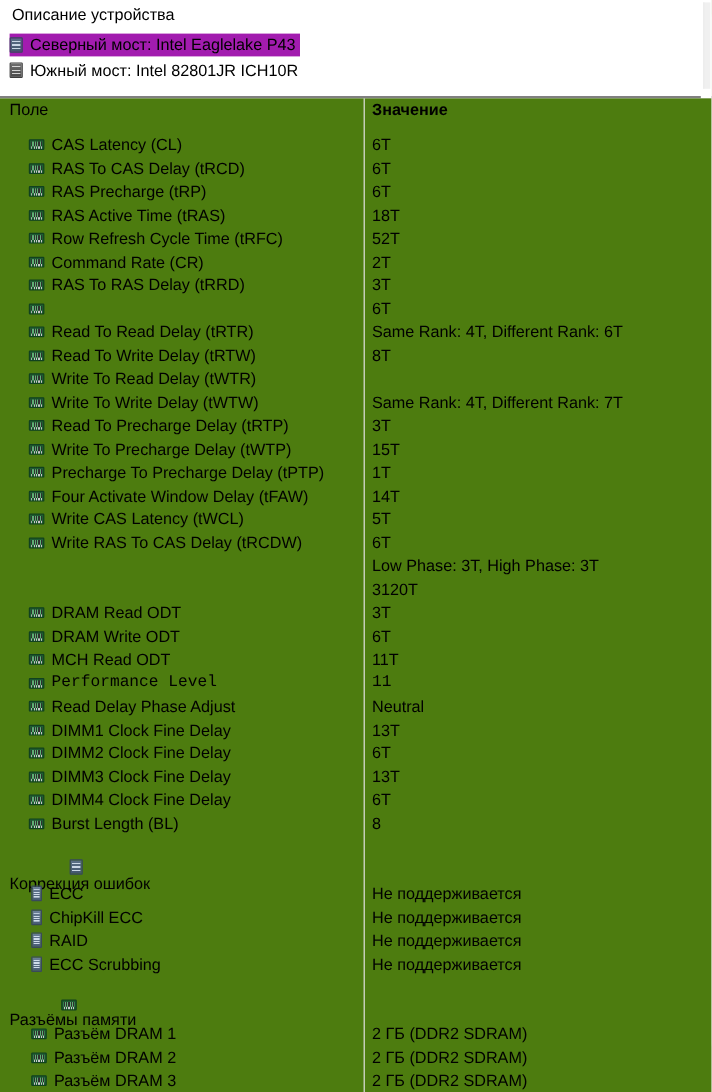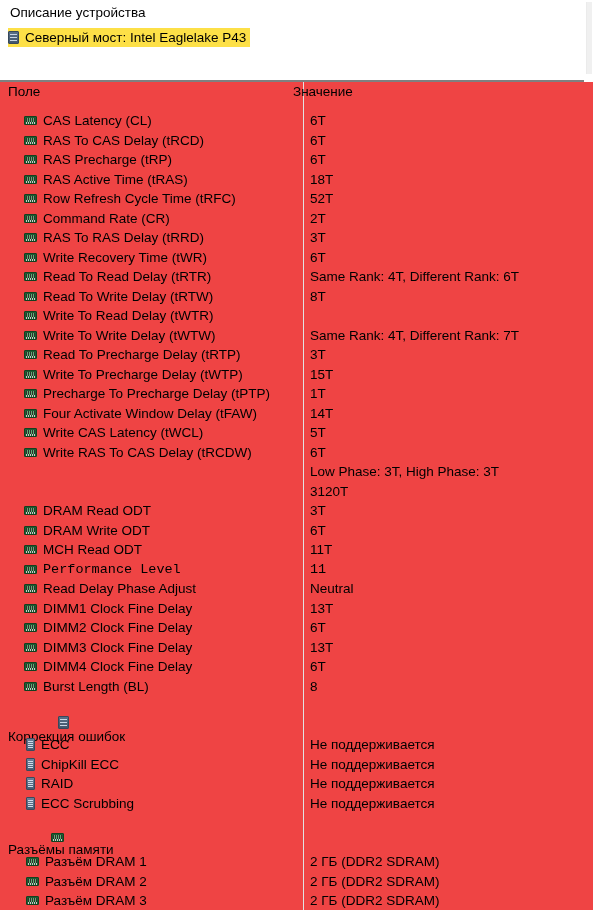--- a/index.html
+++ b/index.html
@@ -36,21 +36,21 @@
     position: absolute;
     left: 8px;
     height: 19px;
     display: flex;
     align-items: center;
     white-space: nowrap;
     font-size: 13.5px;
     color: #000000;
     padding: 0 4px 0 0;
   }
-  .desc-row.r0 { top: 28px; background: #fde047; }
+  .desc-row.r0 { top: 28px; background: #a21caf; }
   .desc-row.r1 { top: 49px; background: transparent; }
 
   
   .icon {
     display: inline-block;
     flex: 0 0 auto;
     position: relative;
     margin-right: 6px;
   }
   
@@ -118,42 +118,42 @@
     left: 1px; top: 2px;
     width: 5px; height: 7px;
     background: repeating-linear-gradient(180deg,#cfdcea 0 1px, transparent 1px 2px);
   }
 
   
   .table {
     position: absolute;
     left: 0; top: 82px;
     width: 593px; height: 828px;
-    background: #ef4444;
+    background: #4d7c0f;
   }
   .col-divider {
     position: absolute;
     left: 303px; top: 0;
     width: 1px; height: 828px;
     background: #e2e2e2;
   }
   .header-row {
     position: absolute;
     left: 0; top: 0;
     width: 593px; height: 22px;
   }
   .header-row .hcell {
     position: absolute;
     top: 2px;
     font-size: 13.5px;
     color: #000000;
     white-space: nowrap;
   }
   .header-row .hcell.f { left: 8px; }
-  .header-row .hcell.v { left: 293px; }
+  .header-row .hcell.v { left: 310px; font-weight: bold; }
 
   .row {
     position: absolute;
     left: 0;
     width: 593px;
     height: 19px;
     white-space: nowrap;
   }
   .row .label {
     position: absolute;
@@ -198,20 +198,24 @@
 <div id="app">
 
   <div class="desc-pane">
     <div class="desc-title">Описание устройства</div>
 
     <div class="desc-row r0">
       <span class="icon chip-blue"></span>
       <span>Северный мост: Intel Eaglelake P43</span>
     </div>
 
+    <div class="desc-row r1">
+      <span class="icon chip-dark"></span>
+      <span>Южный мост: Intel 82801JR ICH10R</span>
+    </div>
 
     <div class="scrollbar">
       <div class="thumb"></div>
     </div>
   </div>
 
   <div class="table">
     <div class="col-divider"></div>
 
     <div class="header-row">
@@ -265,21 +269,20 @@
         <div class="row" style="top: 146px;">
           <div class="label ind1">
             <span class="icon dimm"></span>
             <span>RAS To RAS Delay (tRRD)</span>
           </div>
           <div class="value">3T</div>
         </div>
         <div class="row" style="top: 165.5px;">
           <div class="label ind1">
             <span class="icon dimm"></span>
-            <span>Write Recovery Time (tWR)</span>
           </div>
           <div class="value">6T</div>
         </div>
         <div class="row" style="top: 185px;">
           <div class="label ind1">
             <span class="icon dimm"></span>
             <span>Read To Read Delay (tRTR)</span>
           </div>
           <div class="value">Same Rank: 4T, Different Rank: 6T</div>
         </div>

